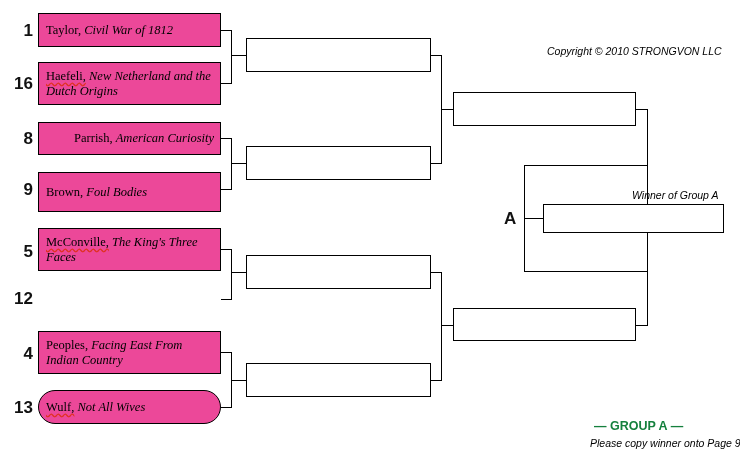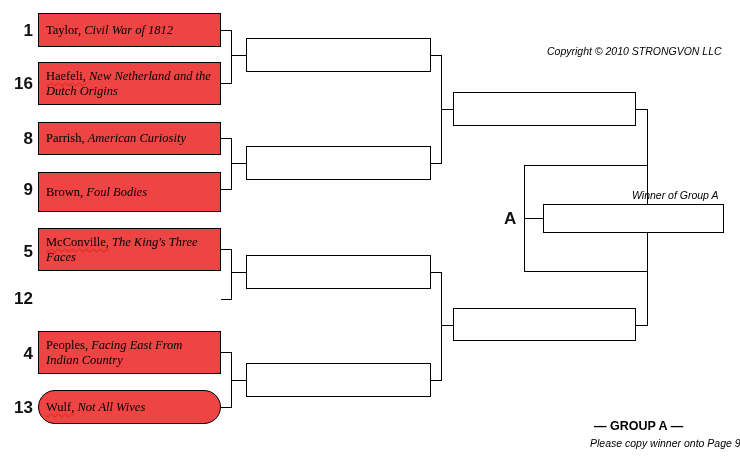--- a/index.html
+++ b/index.html
@@ -14,21 +14,21 @@
     background: #ffffff;
     overflow: hidden;
     font-family: "Liberation Serif", serif;
   }
 
   
   .ebox {
     position: absolute;
     box-sizing: border-box;
     border: 1.5px solid #000000;
-    background: #ef4444;
+    background: #ec4899;
     display: flex;
     align-items: center;
     padding: 0 6px 0 7px;
   }
   .etext {
     font-family: "Liberation Serif", serif;
     font-size: 12.5px;
     line-height: 15px;
     color: #000000;
   }
@@ -97,21 +97,21 @@
     font-family: "Liberation Sans", sans-serif;
     font-weight: bold;
     font-size: 17px;
     color: #111111;
   }
   .group-footer {
     position: absolute;
     font-family: "Liberation Sans", sans-serif;
     font-weight: bold;
     font-size: 12.5px;
-    color: #000000;
+    color: #15803d;
     white-space: nowrap;
   }
   .page-note {
     position: absolute;
     font-family: "Liberation Sans", sans-serif;
     font-style: italic;
     font-size: 10.5px;
     color: #000000;
     white-space: nowrap;
   }
@@ -139,21 +139,21 @@
     </div>
   </div>
 
   <div class="ebox" style="left:38px; top:62px; width:183px; height:43px;">
     <div class="etext">
       <span class="author misspelled">Haefeli,</span>
       <span class="title">New Netherland and the Dutch Origins</span>
     </div>
   </div>
 
-  <div class="ebox" style="left:38px; top:122px; width:183px; height:33px;">
+  <div class="ebox" style="left:38px; top:122px; width:183px; height:33px;justify-content:flex-end;">
     <div class="etext">
       <span class="author">Parrish,</span>
       <span class="title">American Curiosity</span>
     </div>
   </div>
 
   <div class="ebox" style="left:38px; top:172px; width:183px; height:40px;">
     <div class="etext">
       <span class="author">Brown,</span>
       <span class="title">Foul Bodies</span>

